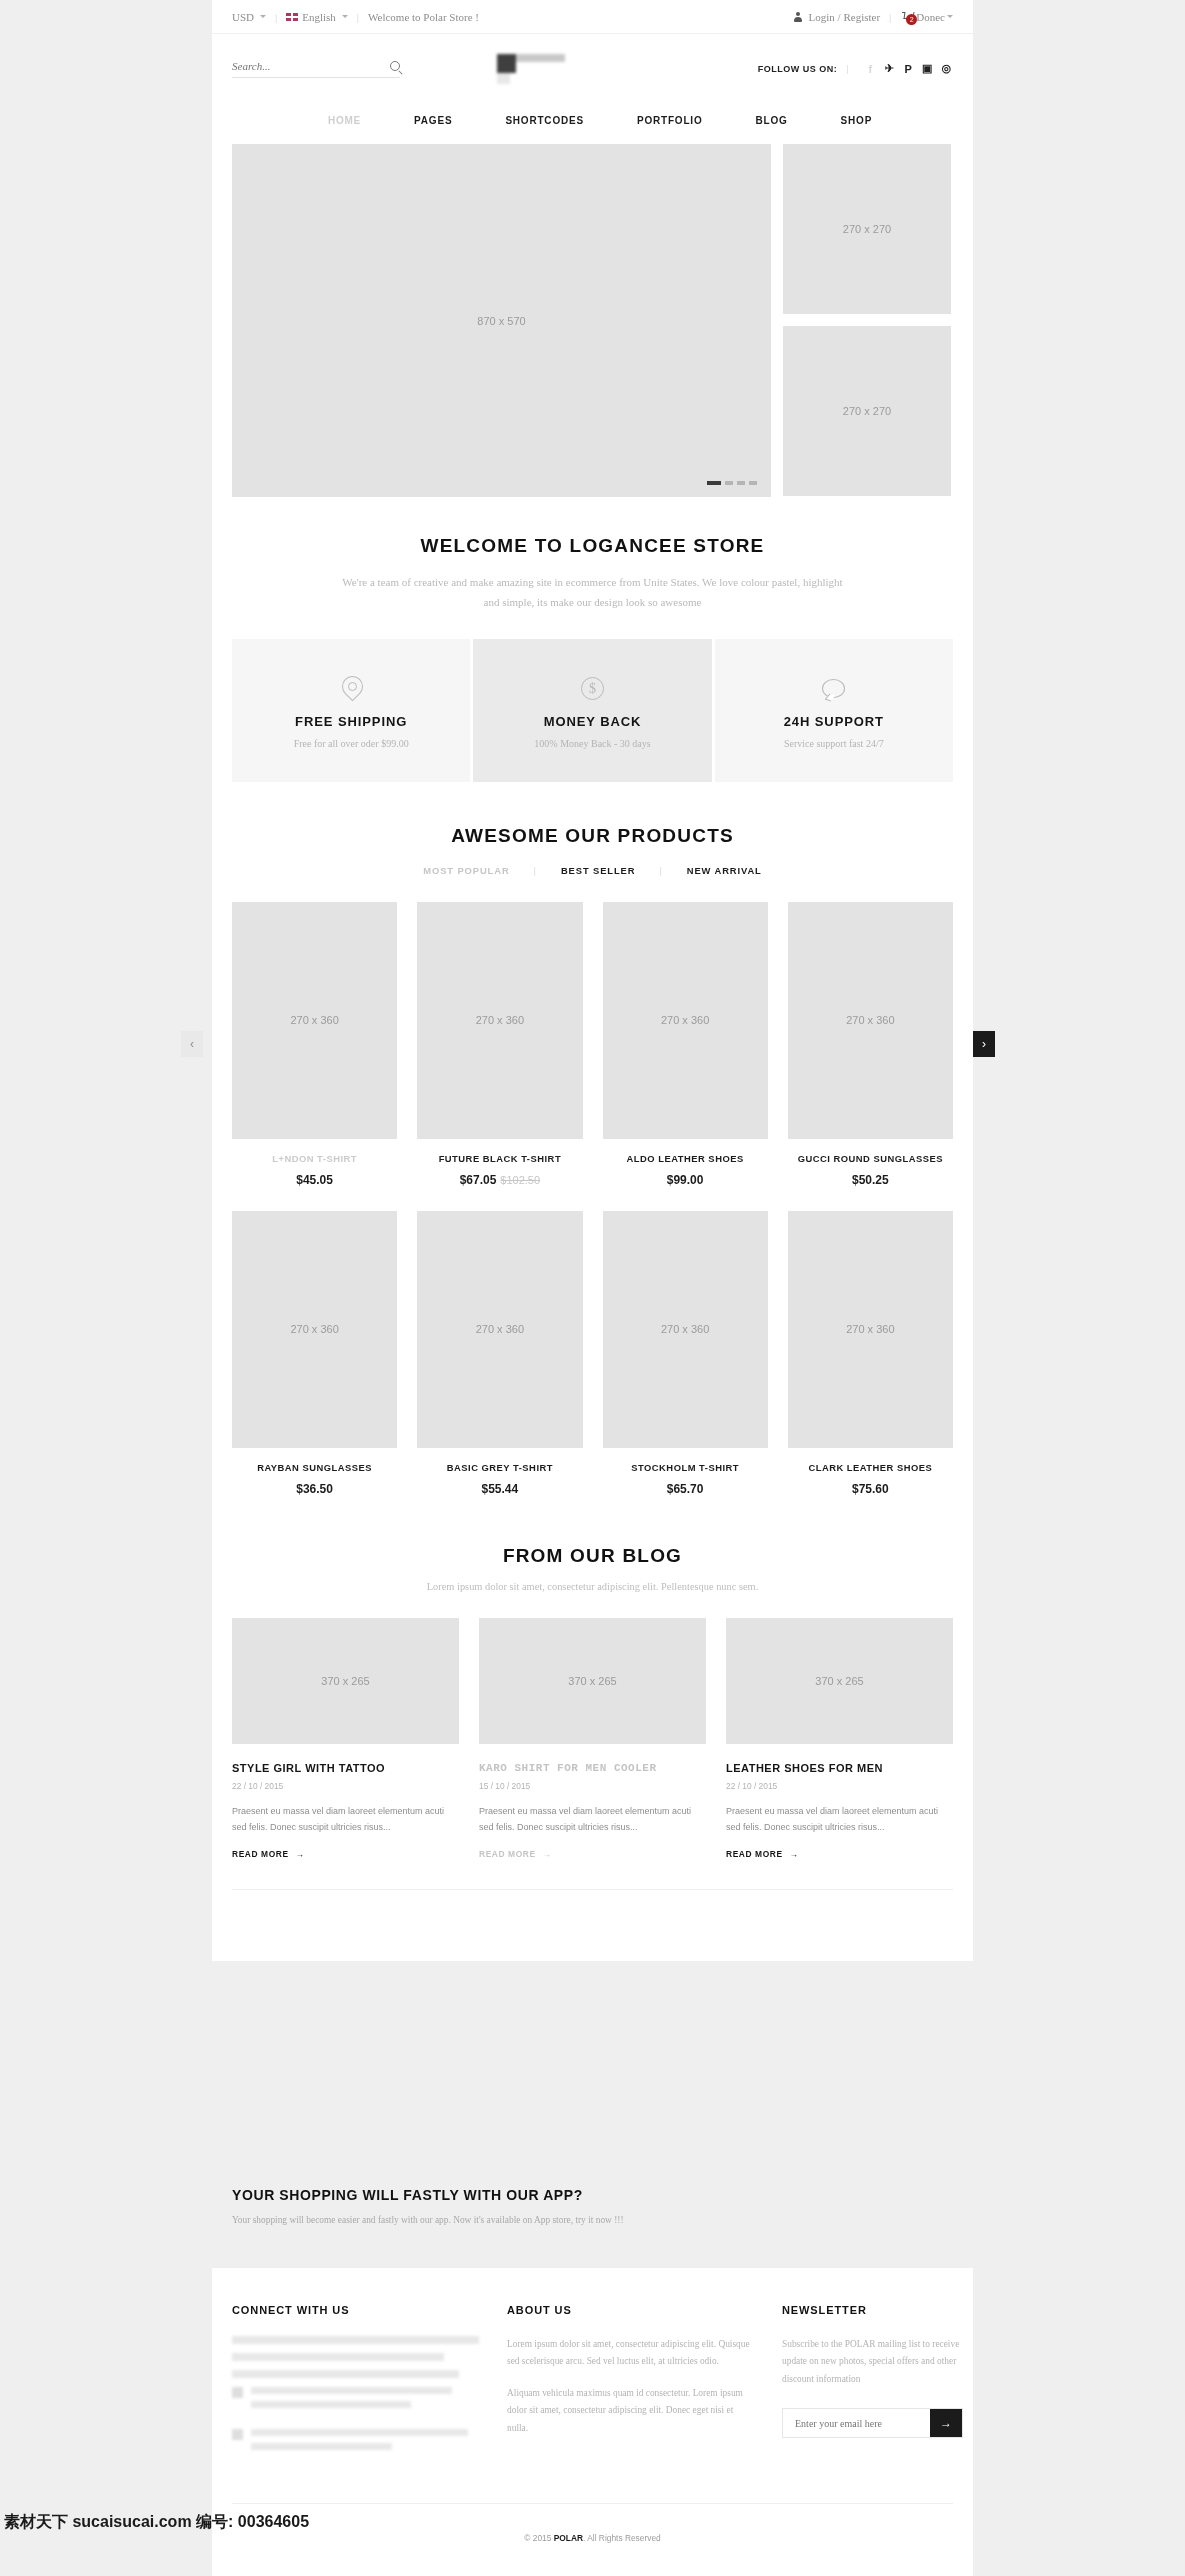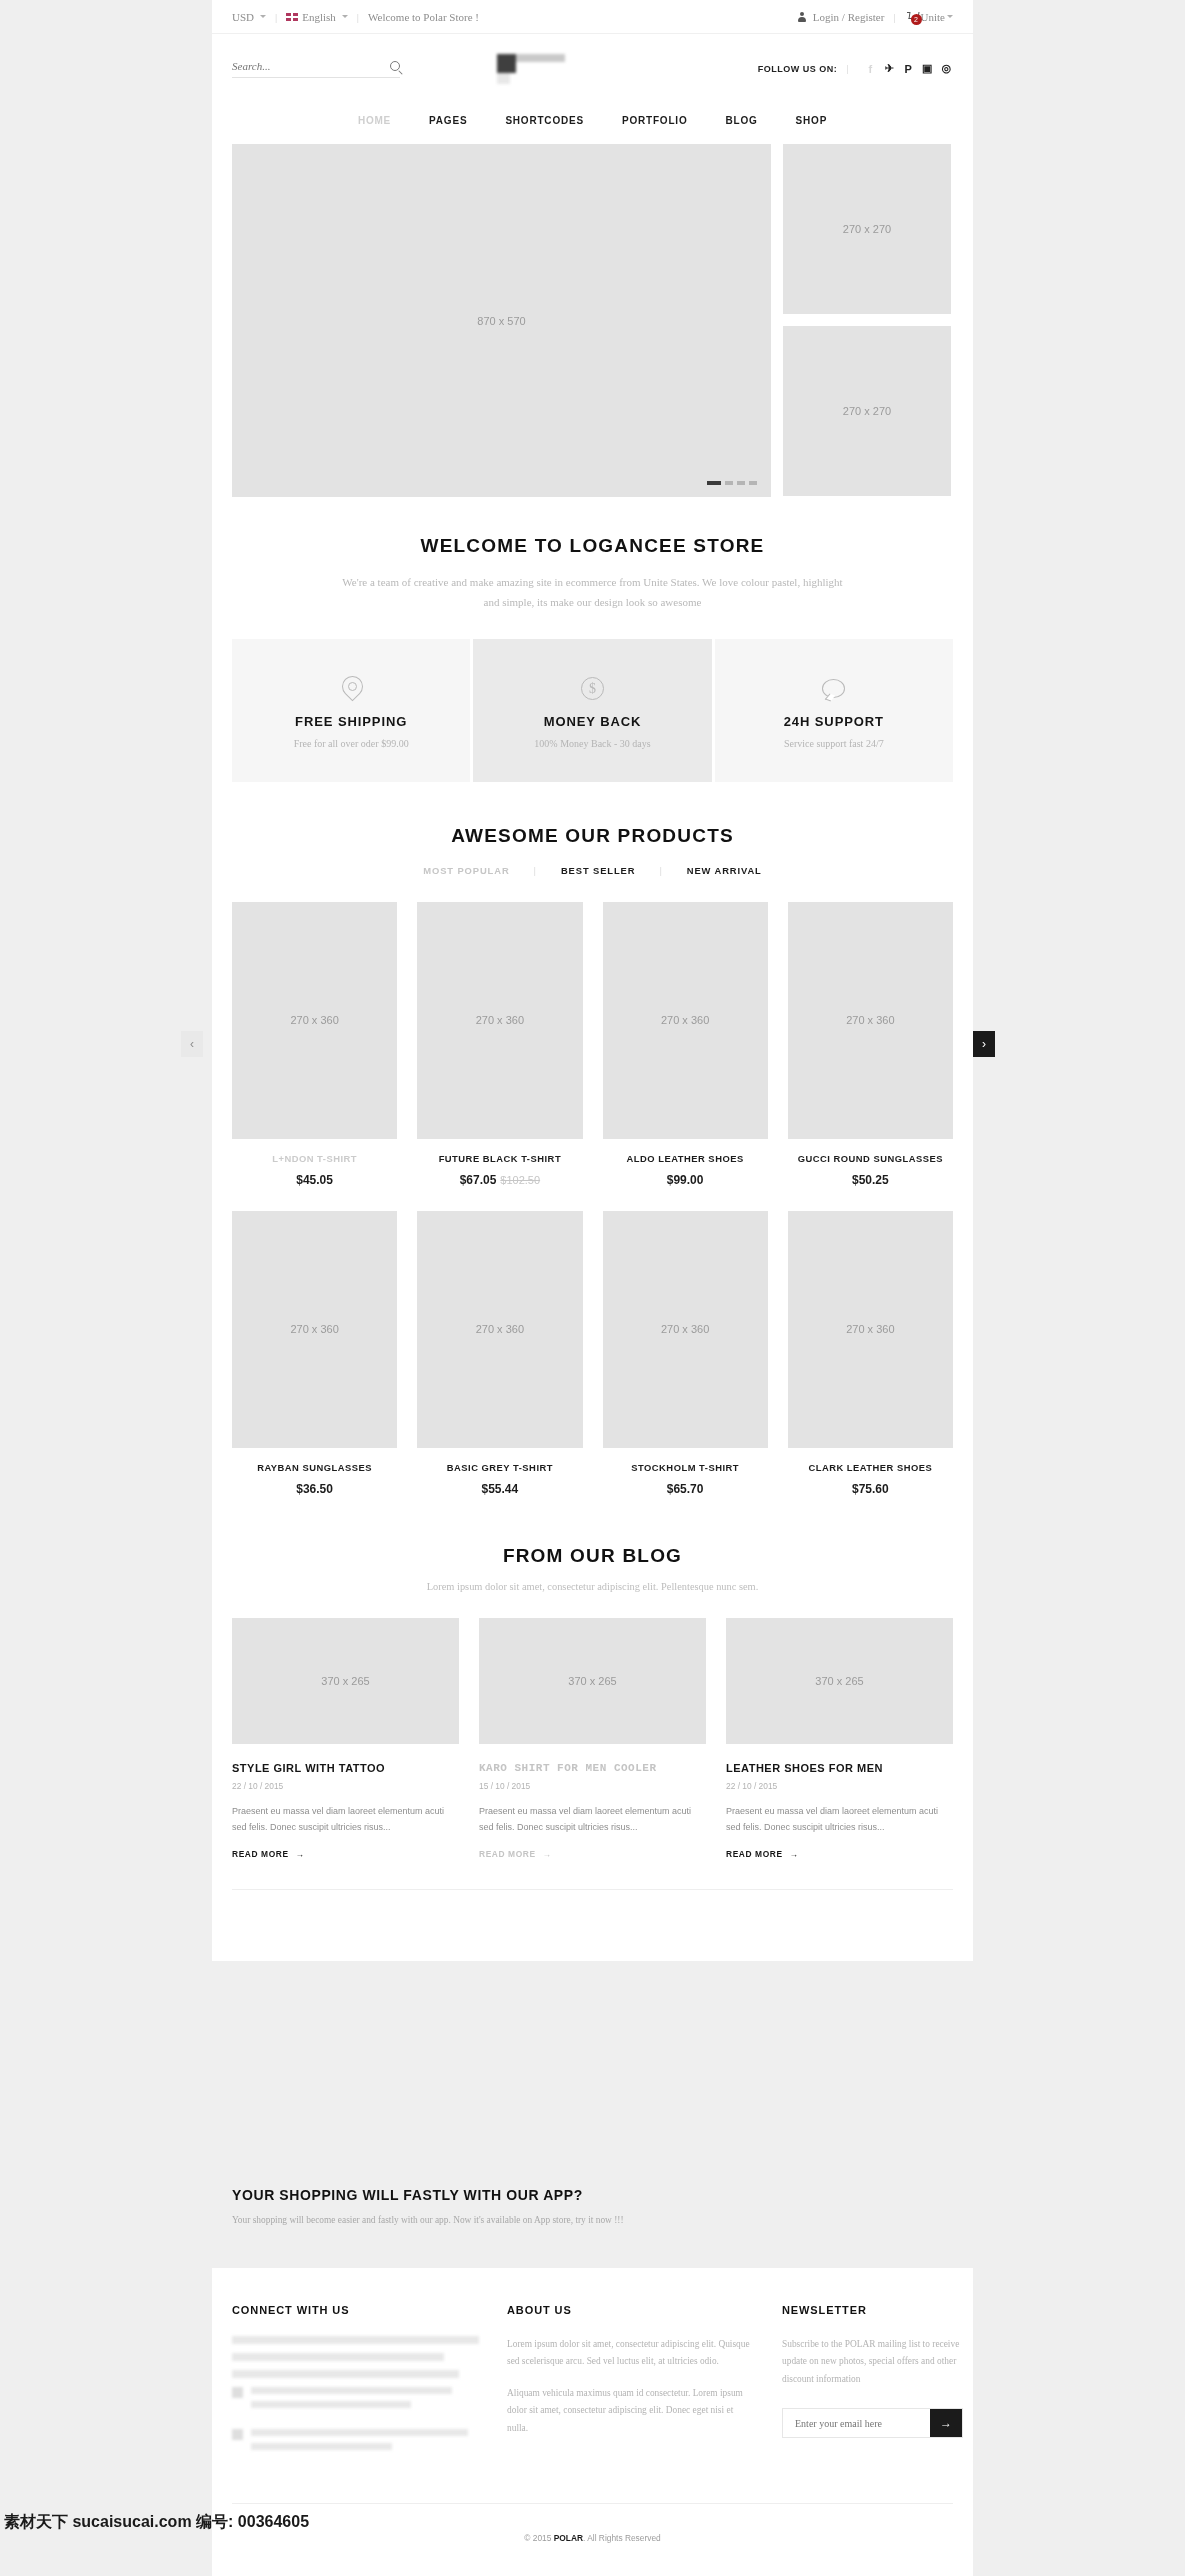--- a/index.html
+++ b/index.html
@@ -160,21 +160,21 @@
   .soc.fb { color: #d8d8d8; }
 
   
   .nav {
     display: flex; justify-content: center; align-items: center;
     gap: 38px;
     padding: 12px 0 18px 0;
   }
   .nav a {
     font-size: 10px; font-weight: bold; letter-spacing: 0.8px;
-    color: #1c1c1c; text-decoration: none;
+    color: #1c1c1c; text-decoration: none; margin-left: 15px;
   }
   .nav a.active { color: #cfcfcf; }
 
   
   .slider-row { display: flex; gap: 12px; padding: 0 20px; }
   .ph {
     background: #e3e3e3;
     display: flex; align-items: center; justify-content: center;
     color: #9b9b9b;
     font-family: "Liberation Sans", sans-serif;
@@ -420,21 +420,21 @@
     </div>
     <div class="right">
       <span class="tb-item">
         <span class="person-icon"></span>
         <span>Login / Register</span>
       </span>
       <span class="tb-sep">|</span>
       <span class="cart-wrap">
         <span class="cart-icon"></span>
         <span class="cart-badge">2</span>
-        <span>Unite</span>
+        <span>Donec</span>
         <span class="caret"></span>
       </span>
     </div>
   </div>
 
   <div class="header">
     <div class="search-box">
       <input type="text" placeholder="Search..." style="">
       <span class="search-icon"></span>
     </div>

